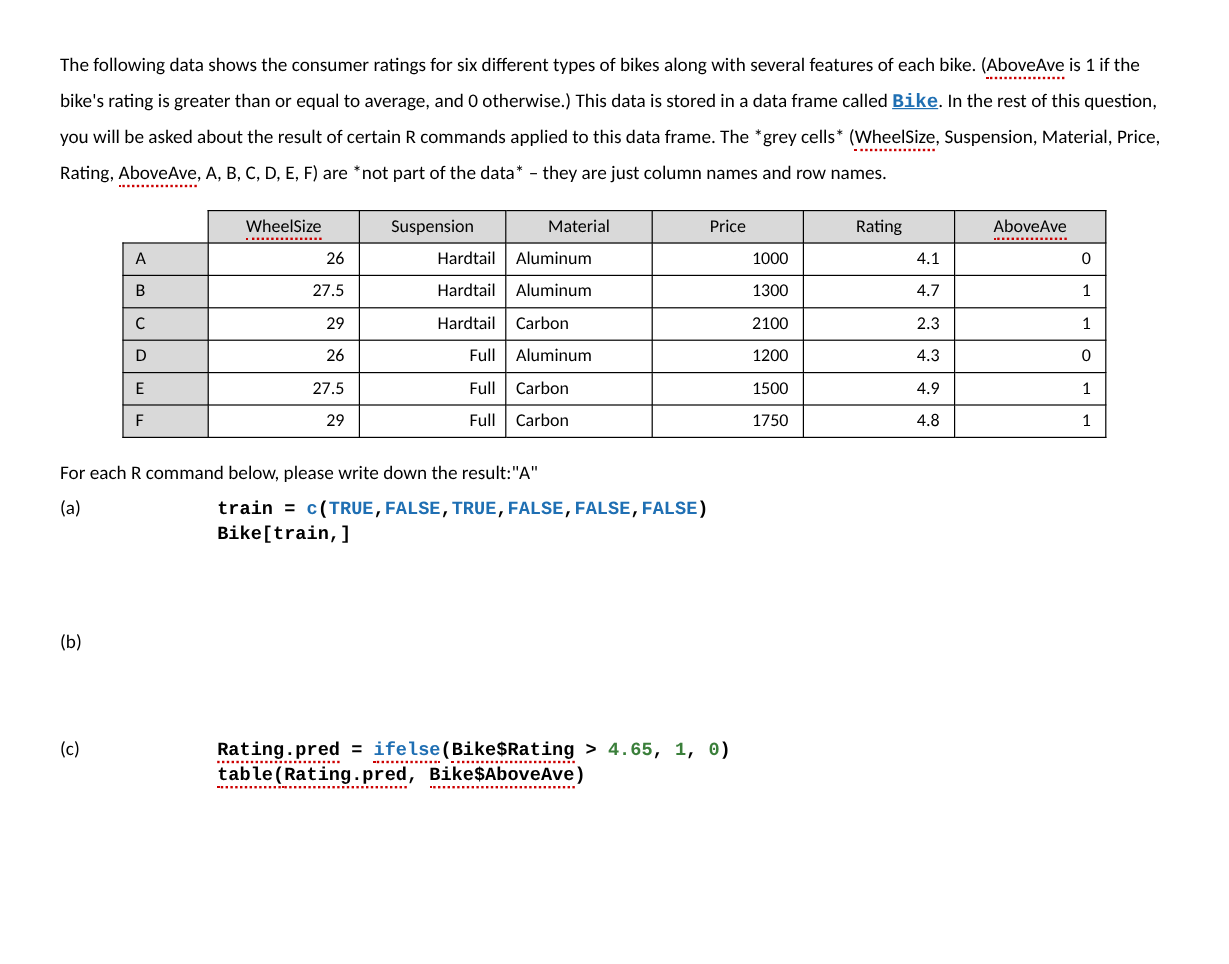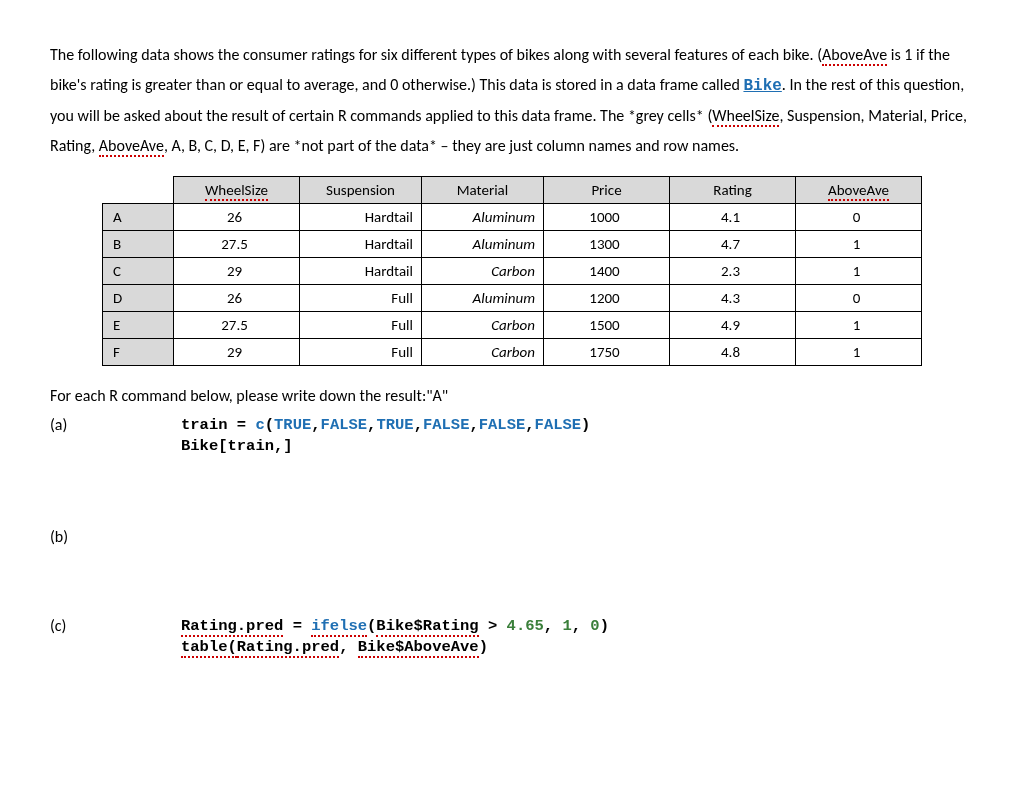--- a/index.html
+++ b/index.html
@@ -44,35 +44,34 @@
       text-align: center;
       width: 105px;
     }
     table.data .rowhdr {
       background: #d9d9d9;
       text-align: left;
       width: 52px;
       padding-left: 10px;
     }
     table.data .numr {
-      text-align: center;
+      text-align: right;
       width: 105px;
       padding-right: 12px;
     }
     table.data .txtl {
       text-align: right;
       width: 105px;
       padding-left: 8px;
       margin-top: 35px;
     }
     table.data .txtr {
-      text-align: right;
+      text-align: left;
       width: 105px;
       padding-right: 8px;
-      font-style: italic;
     }
     .prompt {
       margin: 18px 0 10px 0;
     }
     .qa-block {
       display: flex;
       margin-bottom: 70px;
       align-items: flex-start;
     }
     .qa-label {
@@ -129,21 +128,21 @@
     <td class="txtr">Aluminum</td>
     <td class="numr">1300</td>
     <td class="numr">4.7</td>
     <td class="numr">1</td>
   </tr>
   <tr>
     <td class="rowhdr">C</td>
     <td class="numr">29</td>
     <td class="txtl">Hardtail</td>
     <td class="txtr">Carbon</td>
-    <td class="numr">1400</td>
+    <td class="numr">2100</td>
     <td class="numr">2.3</td>
     <td class="numr">1</td>
   </tr>
   <tr>
     <td class="rowhdr">D</td>
     <td class="numr">26</td>
     <td class="txtl">Full</td>
     <td class="txtr">Aluminum</td>
     <td class="numr">1200</td>
     <td class="numr">4.3</td>

